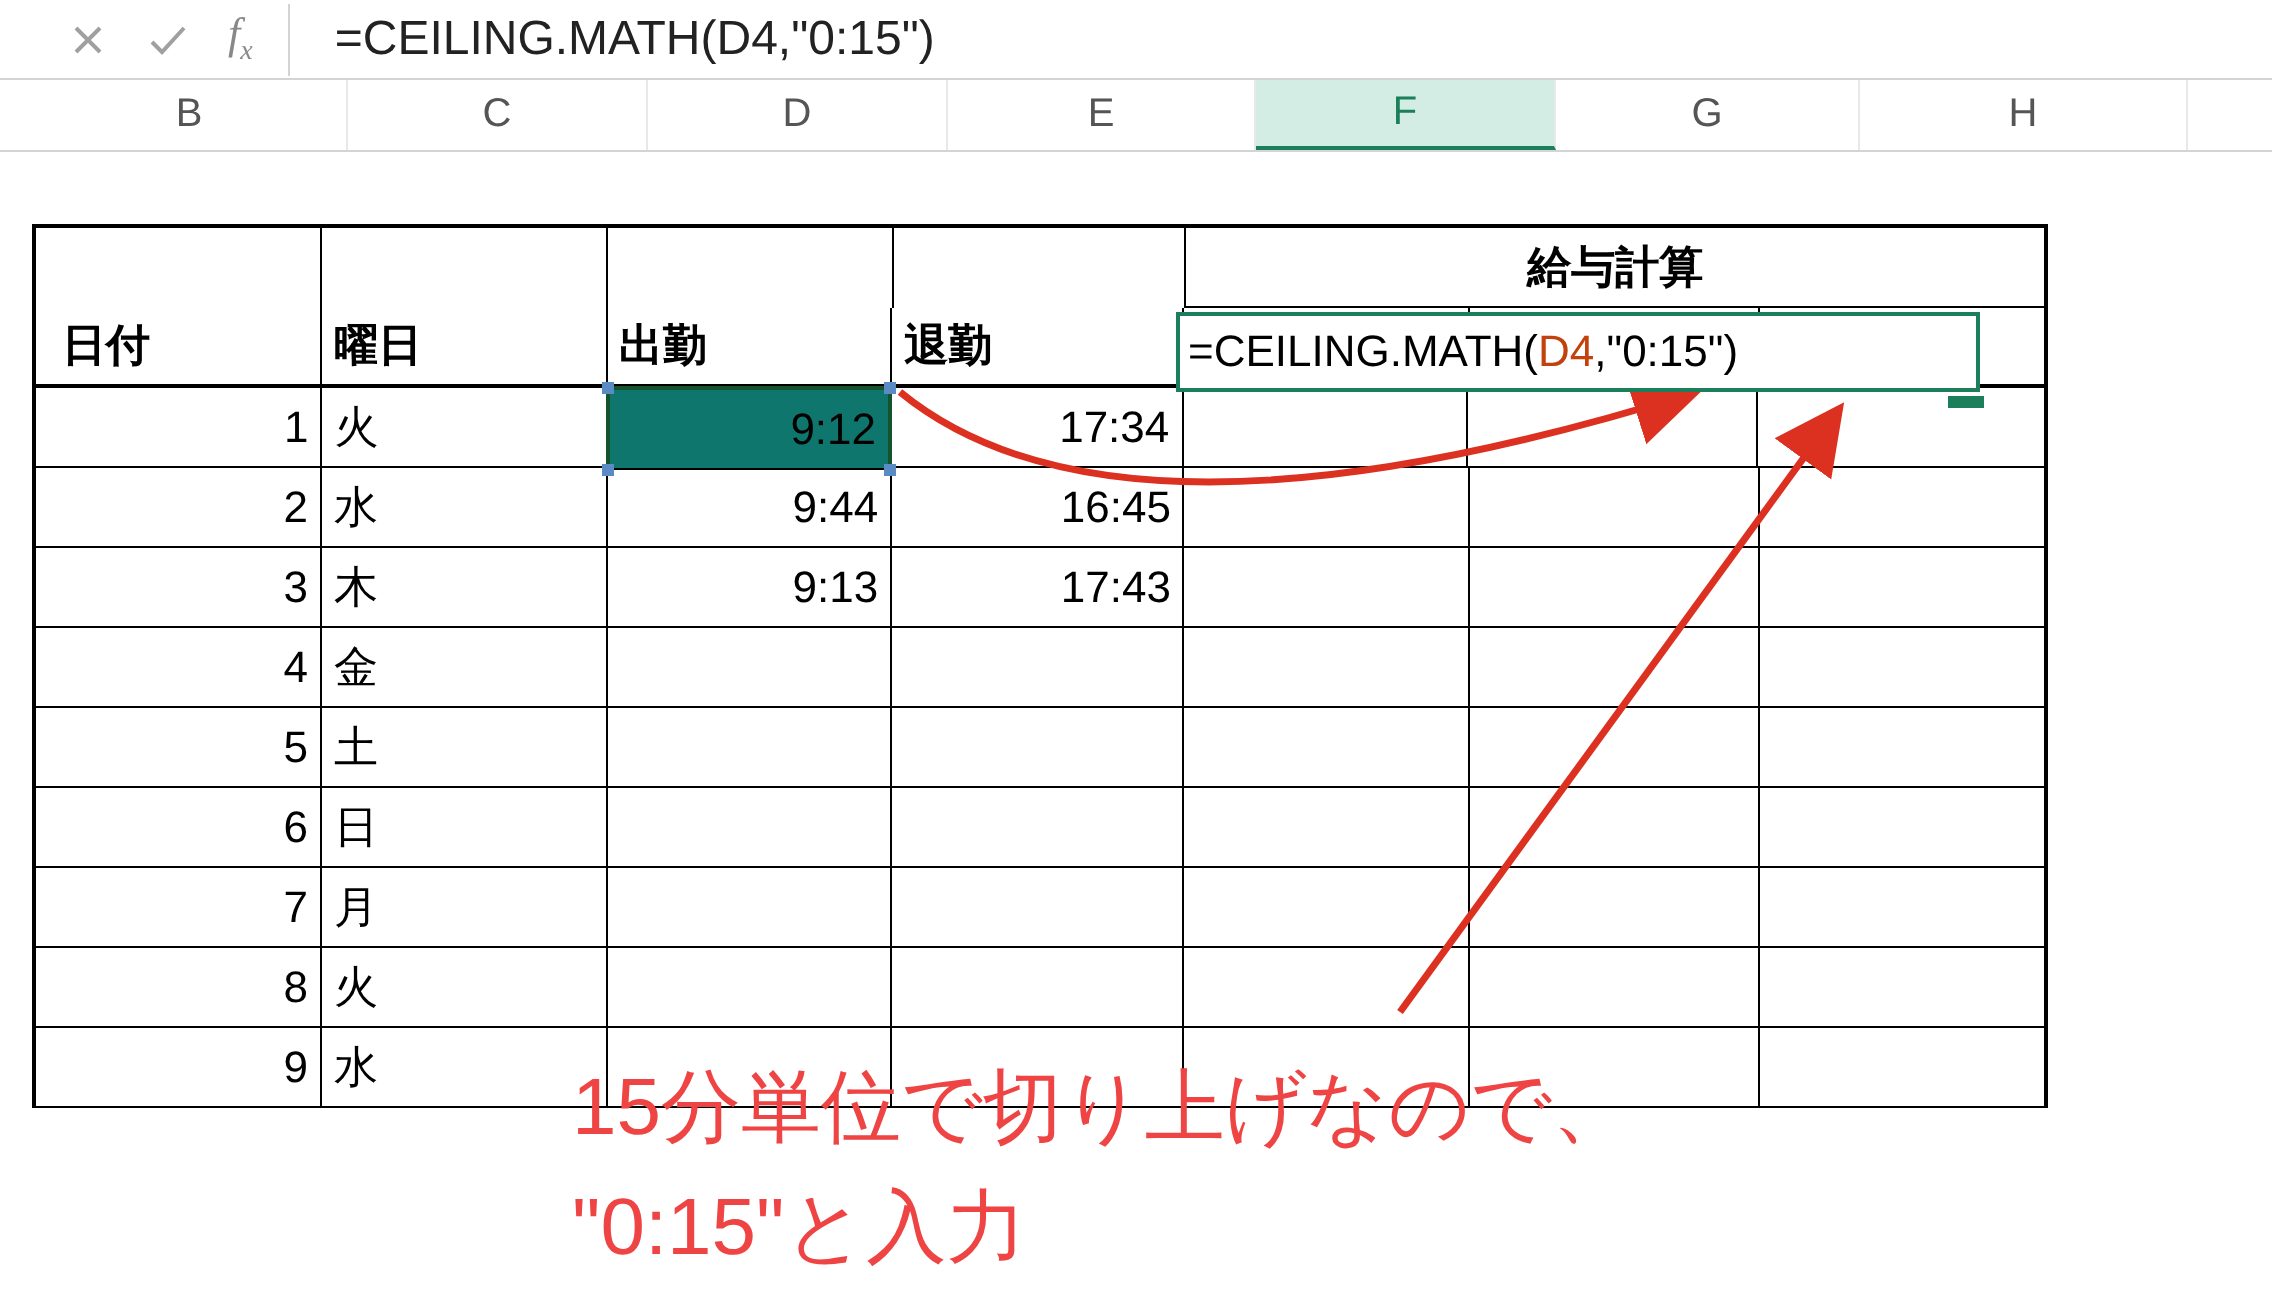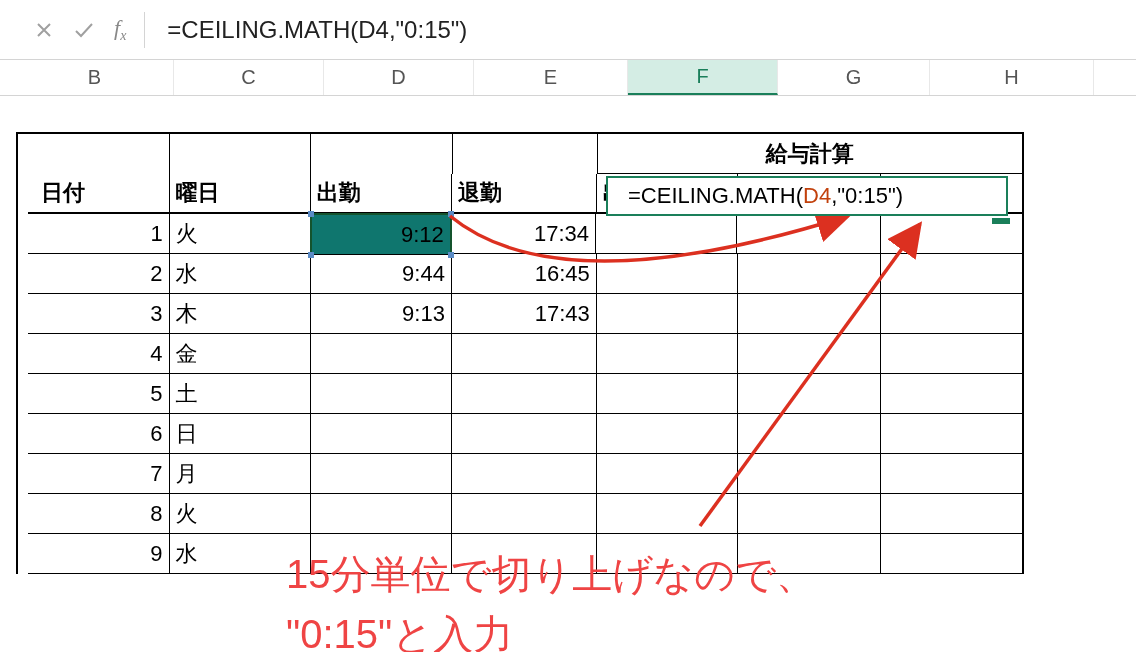--- a/index.html
+++ b/index.html
@@ -1,56 +1,56 @@
 <!DOCTYPE html>
 <html><head>
 <meta charset="utf-8">
 <style>
 * { box-sizing: border-box; margin: 0; padding: 0; }
 body { font-family: "Meiryo", "Yu Gothic", sans-serif; background: #fff; width: 1136px; height: 652px; overflow: hidden; }
 
 
-.formula-bar { display: flex; align-items: center; height: 60px; border-bottom: 1px solid #d4d4d4; padding: 0 20px 0 30px; gap: 12px; }
+.formula-bar { display: flex; align-items: center; height: 40px; border-bottom: 1px solid #d4d4d4; padding: 0 20px 0 30px; gap: 12px; }
 .fb-btn { width: 28px; height: 28px; display: flex; align-items: center; justify-content: center; color: #a0a0a0; font-size: 22px; }
 .fb-fx { font-family: Georgia, serif; font-style: italic; font-size: 22px; color: #888; padding: 0 4px; }
 .fb-sep { width: 1px; height: 36px; background: #d4d4d4; margin: 0 2px; }
 .fb-input { flex: 1; font-size: 24px; padding: 4px 8px; color: #222; border: none; outline: none; font-family: Arial, sans-serif; }
 
 
 .col-headers { display: flex; height: 36px; border-bottom: 1px solid #d4d4d4; }
 .col-headers .spacer { width: 16px; }
 .ch { display: flex; align-items: center; justify-content: center; font-size: 20px; color: #555; font-family: Arial, sans-serif; border-right: 1px solid #e8e8e8; }
 .ch.active { background: #d4ede4; border-bottom: 2px solid #1a7f5a; color: #1a7f5a; }
 .cB{width:158px} .cC{width:150px} .cD{width:150px} .cE{width:154px} .cF{width:150px} .cG{width:152px} .cH{width:164px}
 
 
 .sheet-area { padding: 36px 0 0 16px; position: relative; }
 .table-wrap { position: relative; border: 2px solid #000; border-bottom: none; width: 1008px; }
-.row { display: flex; height: 40px; margin-left: 10px; }
+.row { display: flex; height: 40px; }
 .cell { border-right: 1px solid #000; border-bottom: 1px solid #000; padding: 0 6px; font-size: 22px; display: flex; align-items: center; font-family: Arial, "Yu Gothic", sans-serif; }
 .c-b{width:150px; justify-content:flex-end;padding-left:13px;} .c-c{width:150px;} .c-d{width:150px; justify-content:flex-end;} .c-e{width:154px; justify-content:flex-end;} .c-f{width:150px;} .c-g{width:152px;} .c-h{width:150px; border-right:none;}
 .merged-title { width: 452px; text-align:center; justify-content:center; font-weight:bold; border-right:none; }
 .row.hdr1 .c-b,.row.hdr1 .c-c,.row.hdr1 .c-d,.row.hdr1 .c-e{border-bottom:1px solid #000;}
 .row.hdr1 .c-b,.row.hdr1 .c-c,.row.hdr1 .c-d,.row.hdr1 .c-e{border-right:1px solid #000}
 .hdr2 .cell { border-bottom: 2px solid #000; font-weight: bold; justify-content:flex-start;}
 .hdr2 .c-b{justify-content:flex-start;}
 
 .data .cell { border-bottom: 1px solid #000; }
 
 
 .sel-d4 { background: #0f766e; border: 2px solid #14532d; margin: -1px; position:relative; }
 .sel-d4::before, .sel-d4::after, .sel-d4 .corner-tl, .sel-d4 .corner-br {
   content: ''; position: absolute; width: 6px; height: 6px; background: #5b8bc5;
 }
 .sel-d4::before{top:-4px;left:-4px;} .sel-d4::after{top:-4px;right:-4px;}
 .sel-d4 .corner-bl{position:absolute;width:6px;height:6px;background:#5b8bc5;bottom:-4px;left:-4px;}
 .sel-d4 .corner-br2{position:absolute;width:6px;height:6px;background:#5b8bc5;bottom:-4px;right:-4px;}
 
 
-.editcell { position:absolute; left: 606px; top: 80px; height: 40px; width: 402px; border: 2px solid #1a7f5a; background:#fff; display:flex; align-items:center; padding:0 20px; font-size:22px; font-family: Arial, sans-serif; white-space:nowrap; z-index:5; }
+.editcell { position:absolute; left: 588px; top: 80px; height: 40px; width: 402px; border: 2px solid #1a7f5a; background:#fff; display:flex; align-items:center; padding:0 4px; font-size:22px; font-family: Arial, sans-serif; white-space:nowrap; z-index:5; }
 .editcell .ref { color:#c2410c; }
 .editcell .txt { color:#000; }
 .edit-handle { position:absolute; right:-4px; bottom:-10px; width:18px; height:6px; background:#1a7f5a; }
 
 
 .overlay { position:absolute; top:0; left:0; pointer-events:none; z-index:4; }
 
 
 .annot { position:absolute; left: 286px; top: 448px; color:#ef4444; font-size:40px; line-height:1.5; font-family:"Yu Gothic","Meiryo",sans-serif; pointer-events:none; z-index:6; }
 </style>

